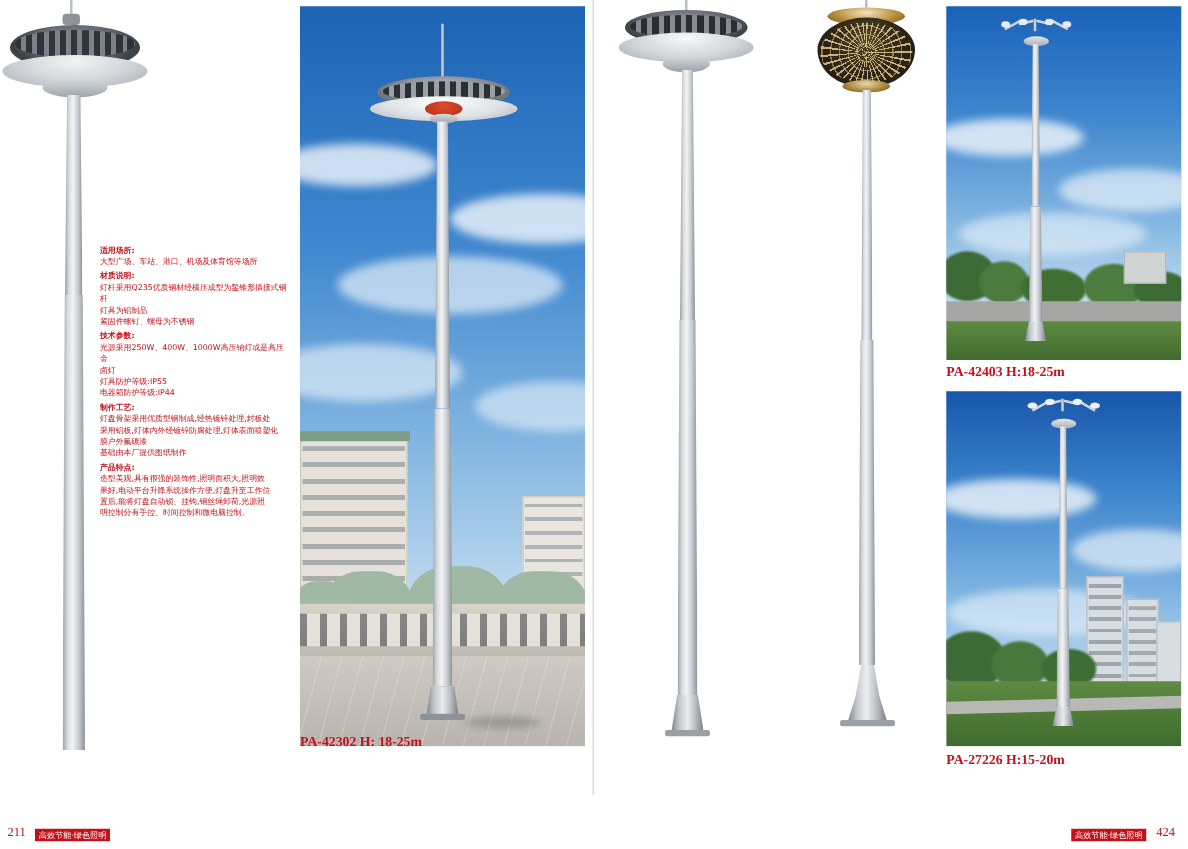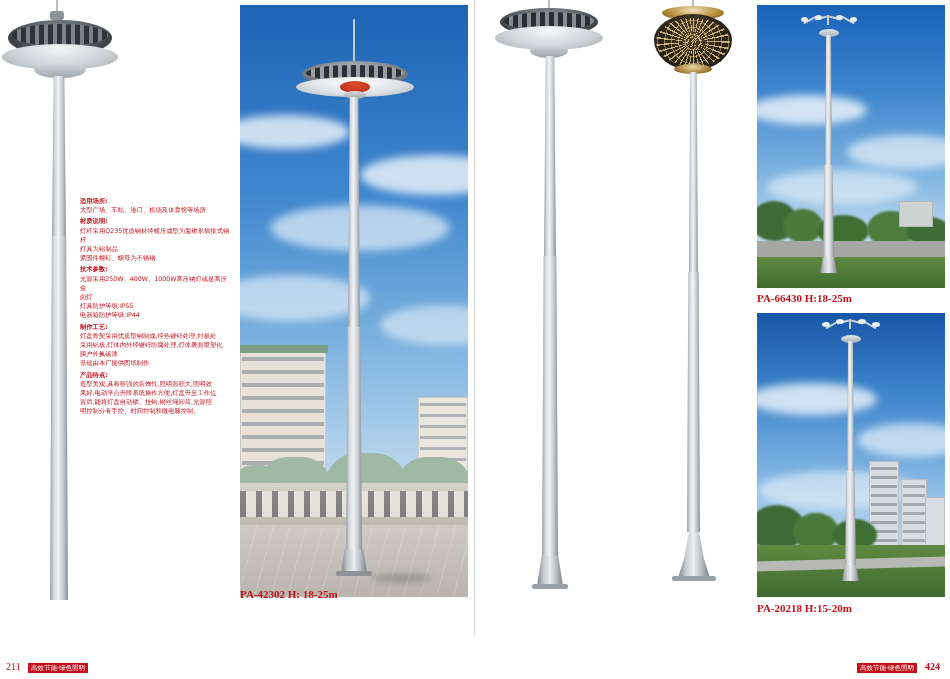--- a/index.html
+++ b/index.html
@@ -325,21 +325,21 @@
       <div style="position:absolute; left:12px; top:-2px; width:7px; height:5px; background:#e8ecef; border-radius:50%;"></div>
       <div style="position:absolute; left:33px; top:-2px; width:7px; height:5px; background:#e8ecef; border-radius:50%;"></div>
       <div style="position:absolute; left:47px; top:0px; width:7px; height:5px; background:#e8ecef; border-radius:50%;"></div>
     </div>
     <div style="position:absolute; left:62px; top:24px; width:20px; height:8px; background:linear-gradient(#e1e5e9,#a8aeb4); border-radius:50%;"></div>
 
     <div class="pole" style="left:68px; top:30px; width:7px; height:130px; clip-path: polygon(16% 0%, 84% 0%, 100% 100%, 0% 100%);"></div>
     <div class="pole" style="left:66px; top:160px; width:11px; height:96px; clip-path: polygon(12% 0%, 88% 0%, 100% 100%, 0% 100%);"></div>
     <div class="base" style="left:63px; top:252px; width:17px; height:16px; clip-path: polygon(18% 0%, 82% 0%, 100% 100%, 0% 100%);"></div>
   </div>
-  <div class="caption" style="left:757px; top:292px;">PA-66430 H:18-25m</div>
+  <div class="caption" style="left:757px; top:292px;">PA-42403 H:18-25m</div>
 
   <div class="photo sky-blue3" style="left:757px; top:313px; width:188px; height:284px;">
     <div class="cloud" style="left:-10px; top:70px; width:130px; height:32px;"></div>
     <div class="cloud" style="left:100px; top:110px; width:110px; height:34px; opacity:.6;"></div>
     <div class="cloud" style="left:0px; top:158px; width:160px; height:38px; opacity:.5;"></div>
 
     <div class="tower" style="left:112px; top:148px; width:30px; height:86px;"></div>
     <div style="position:absolute; left:114px; top:154px; width:26px; height:76px; background:repeating-linear-gradient(to bottom, rgba(110,120,130,.55) 0px, rgba(110,120,130,.55) 3px, rgba(255,255,255,0) 3px, rgba(255,255,255,0) 9px);"></div>
     <div class="tower" style="left:144px; top:166px; width:26px; height:68px;"></div>
     <div style="position:absolute; left:146px; top:172px; width:22px; height:58px; background:repeating-linear-gradient(to bottom, rgba(110,120,130,.5) 0px, rgba(110,120,130,.5) 3px, rgba(255,255,255,0) 3px, rgba(255,255,255,0) 9px);"></div>
@@ -362,23 +362,23 @@
       <div style="position:absolute; left:11px; top:-2px; width:8px; height:5px; background:#edf0f3; border-radius:50%;"></div>
       <div style="position:absolute; left:33px; top:-2px; width:8px; height:5px; background:#edf0f3; border-radius:50%;"></div>
       <div style="position:absolute; left:47px; top:1px; width:8px; height:5px; background:#edf0f3; border-radius:50%;"></div>
     </div>
     <div style="position:absolute; left:84px; top:22px; width:20px; height:8px; background:linear-gradient(#e3e7ea,#a8aeb4); border-radius:50%;"></div>
 
     <div class="pole" style="left:90px; top:28px; width:7px; height:130px; clip-path: polygon(16% 0%, 84% 0%, 100% 100%, 0% 100%);"></div>
     <div class="pole" style="left:88px; top:158px; width:11px; height:98px; clip-path: polygon(12% 0%, 88% 0%, 100% 100%, 0% 100%);"></div>
     <div class="base" style="left:85px; top:252px; width:17px; height:16px; clip-path: polygon(18% 0%, 82% 0%, 100% 100%, 0% 100%);"></div>
   </div>
-  <div class="caption" style="left:757px; top:602px;">PA-20218 H:15-20m</div>
+  <div class="caption" style="left:757px; top:602px;">PA-27226 H:15-20m</div>
 
   <div class="footer-bar">
     <div class="folio" style="left:6px; top:4px;">211</div>
     <div class="footer-tag" style="left:28px; top:6px;">高效节能·绿色照明</div>
 
     <div class="footer-tag" style="left:857px; top:6px;">高效节能·绿色照明</div>
-    <div class="folio" style="left:925px; top:4px;font-weight:bold;">424</div>
+    <div class="folio" style="left:925px; top:4px;">424</div>
   </div>
 
 </div>
 
 </body></html>

